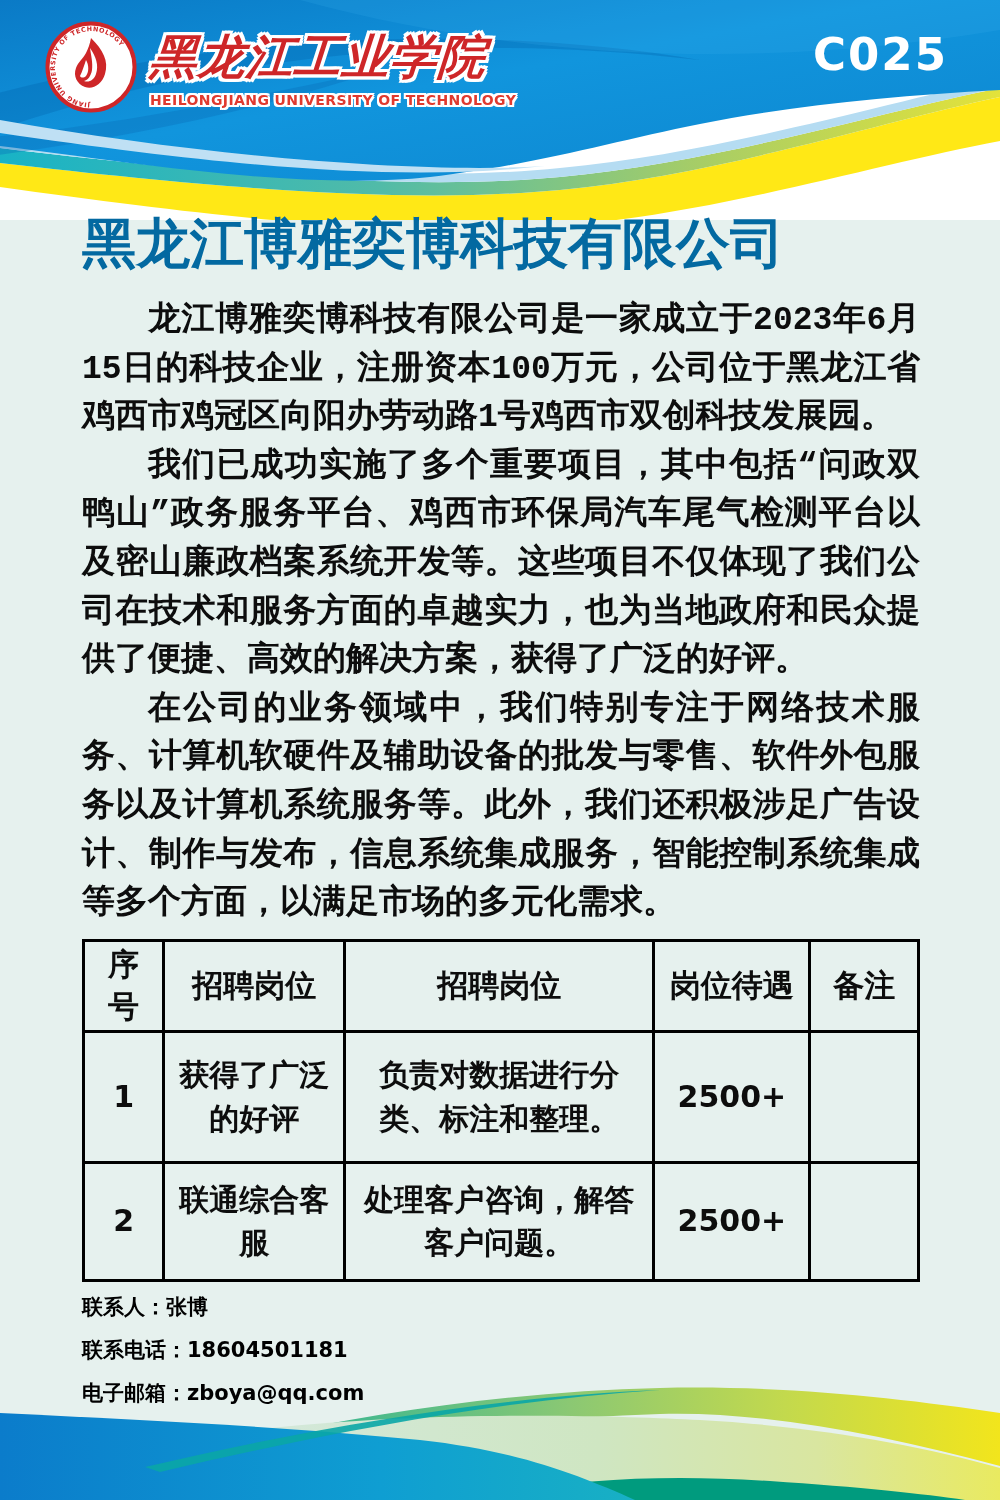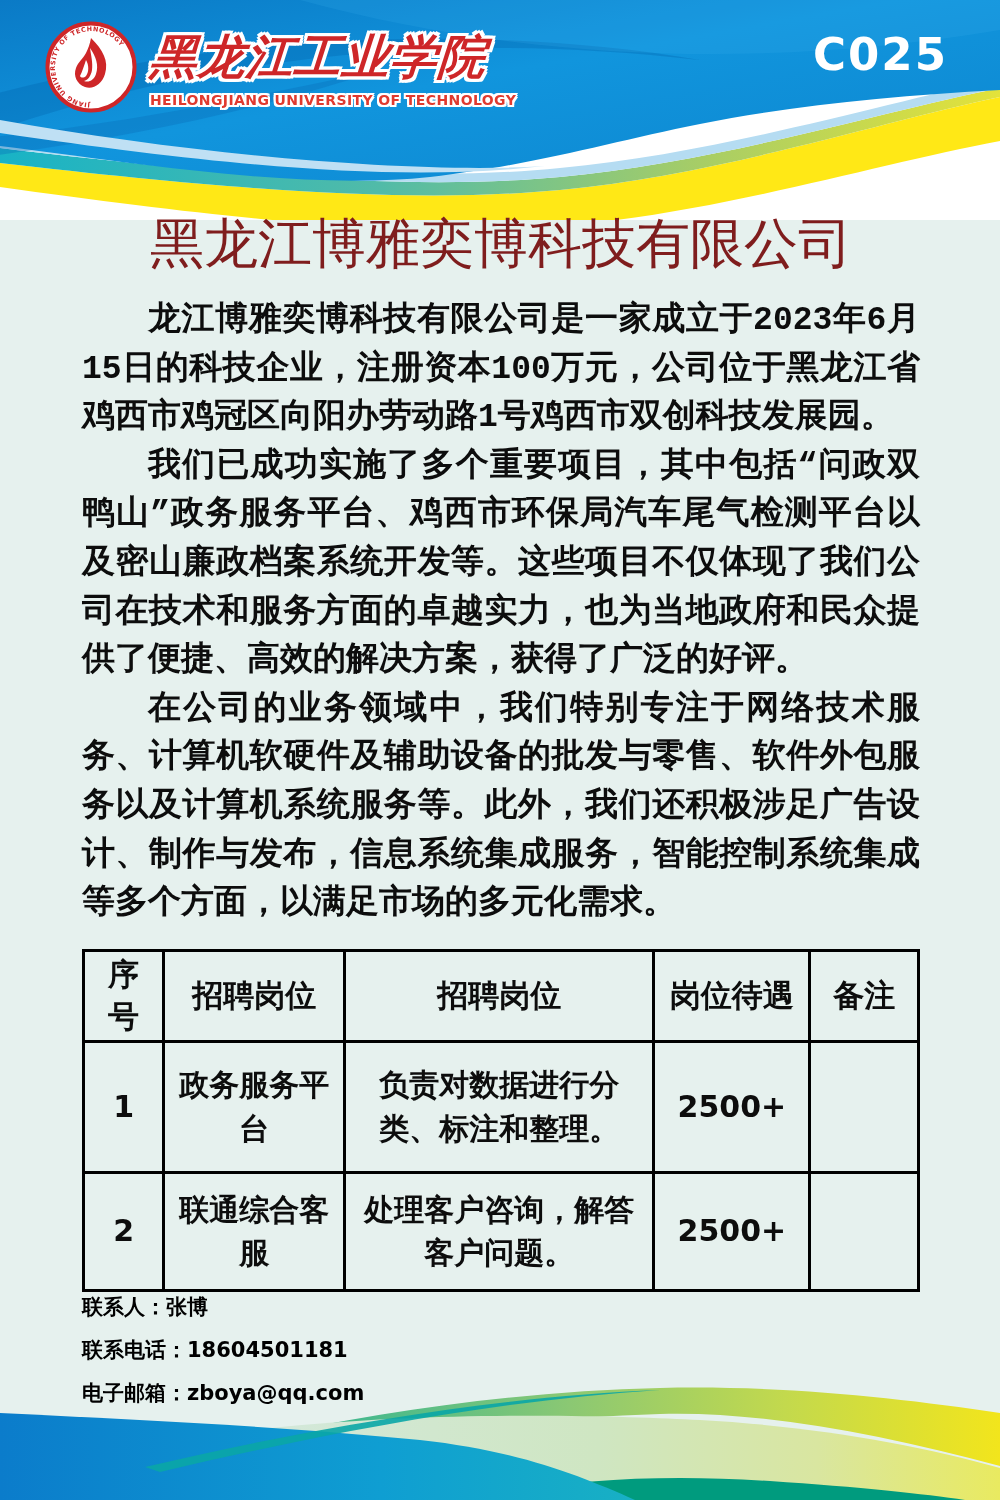--- a/index.html
+++ b/index.html
@@ -23,30 +23,30 @@
     font-size:14px;font-weight:bold;letter-spacing:.4px;color:#e03a2f;white-space:nowrap;
     text-shadow:-2px -2px 0 #fff,2px -2px 0 #fff,-2px 2px 0 #fff,2px 2px 0 #fff,0 -2px 0 #fff,0 2px 0 #fff,-2px 0 0 #fff,2px 0 0 #fff;
   }
   .header-code{
     position:absolute;top:28px;right:52px;
     font-size:45px;font-weight:bold;color:#ffffff;letter-spacing:2px;text-align:center;
   }
   
   .content{position:absolute;left:82px;top:208px;width:838px;}
   .company-title{
-    margin:0 0 16px 0;text-align:center;
-    font-size:54px;font-weight:normal;color:#7f1d1d;letter-spacing:0px;white-space:nowrap;
+    margin:0 0 16px 0;text-align:left;
+    font-size:54px;font-weight:bold;color:#0369a1;letter-spacing:0px;white-space:nowrap;
   }
   .body-text p{
     margin:0;font-size:33px;line-height:48.6px;font-weight:bold;color:#0d0d0d;
     text-align:justify;text-indent:2em;font-family:Liberation Mono, monospace;
   }
   
   table.jobs{
-    width:838px;border-collapse:collapse;margin-top:20px;
+    width:838px;border-collapse:collapse;margin-top:10px;
     font-weight:bold;color:#0d0d0d;table-layout:fixed;
   }
   table.jobs th,table.jobs td{
     border:3px solid #000;text-align:center;vertical-align:middle;padding:2px 10px;
   }
   table.jobs th{font-size:31px;height:58px;font-weight:bold;}
   table.jobs td{font-size:30px;line-height:1.45;}
   tr.job-row-1 td{height:124px;}
   tr.job-row-2 td{height:111px;}
   .col-no{width:9.6%;} .col-pos{width:21.7%;} .col-req{width:37%;} .col-sal{width:18.7%;} .col-note{width:13%;}
@@ -140,21 +140,21 @@
           <th>序号</th>
           <th>招聘岗位</th>
           <th>招聘岗位</th>
           <th>岗位待遇</th>
           <th>备注</th>
         </tr>
       </thead>
       <tbody>
         <tr class="job-row-1">
           <td>1</td>
-          <td>政务服务平台</td>
+          <td>获得了广泛的好评</td>
           <td>负责对数据进行分类、标注和整理。</td>
           <td>2500+</td>
           <td></td>
         </tr>
         <tr class="job-row-2">
           <td>2</td>
           <td>联通综合客服</td>
           <td>处理客户咨询，解答客户问题。</td>
           <td>2500+</td>
           <td></td>

